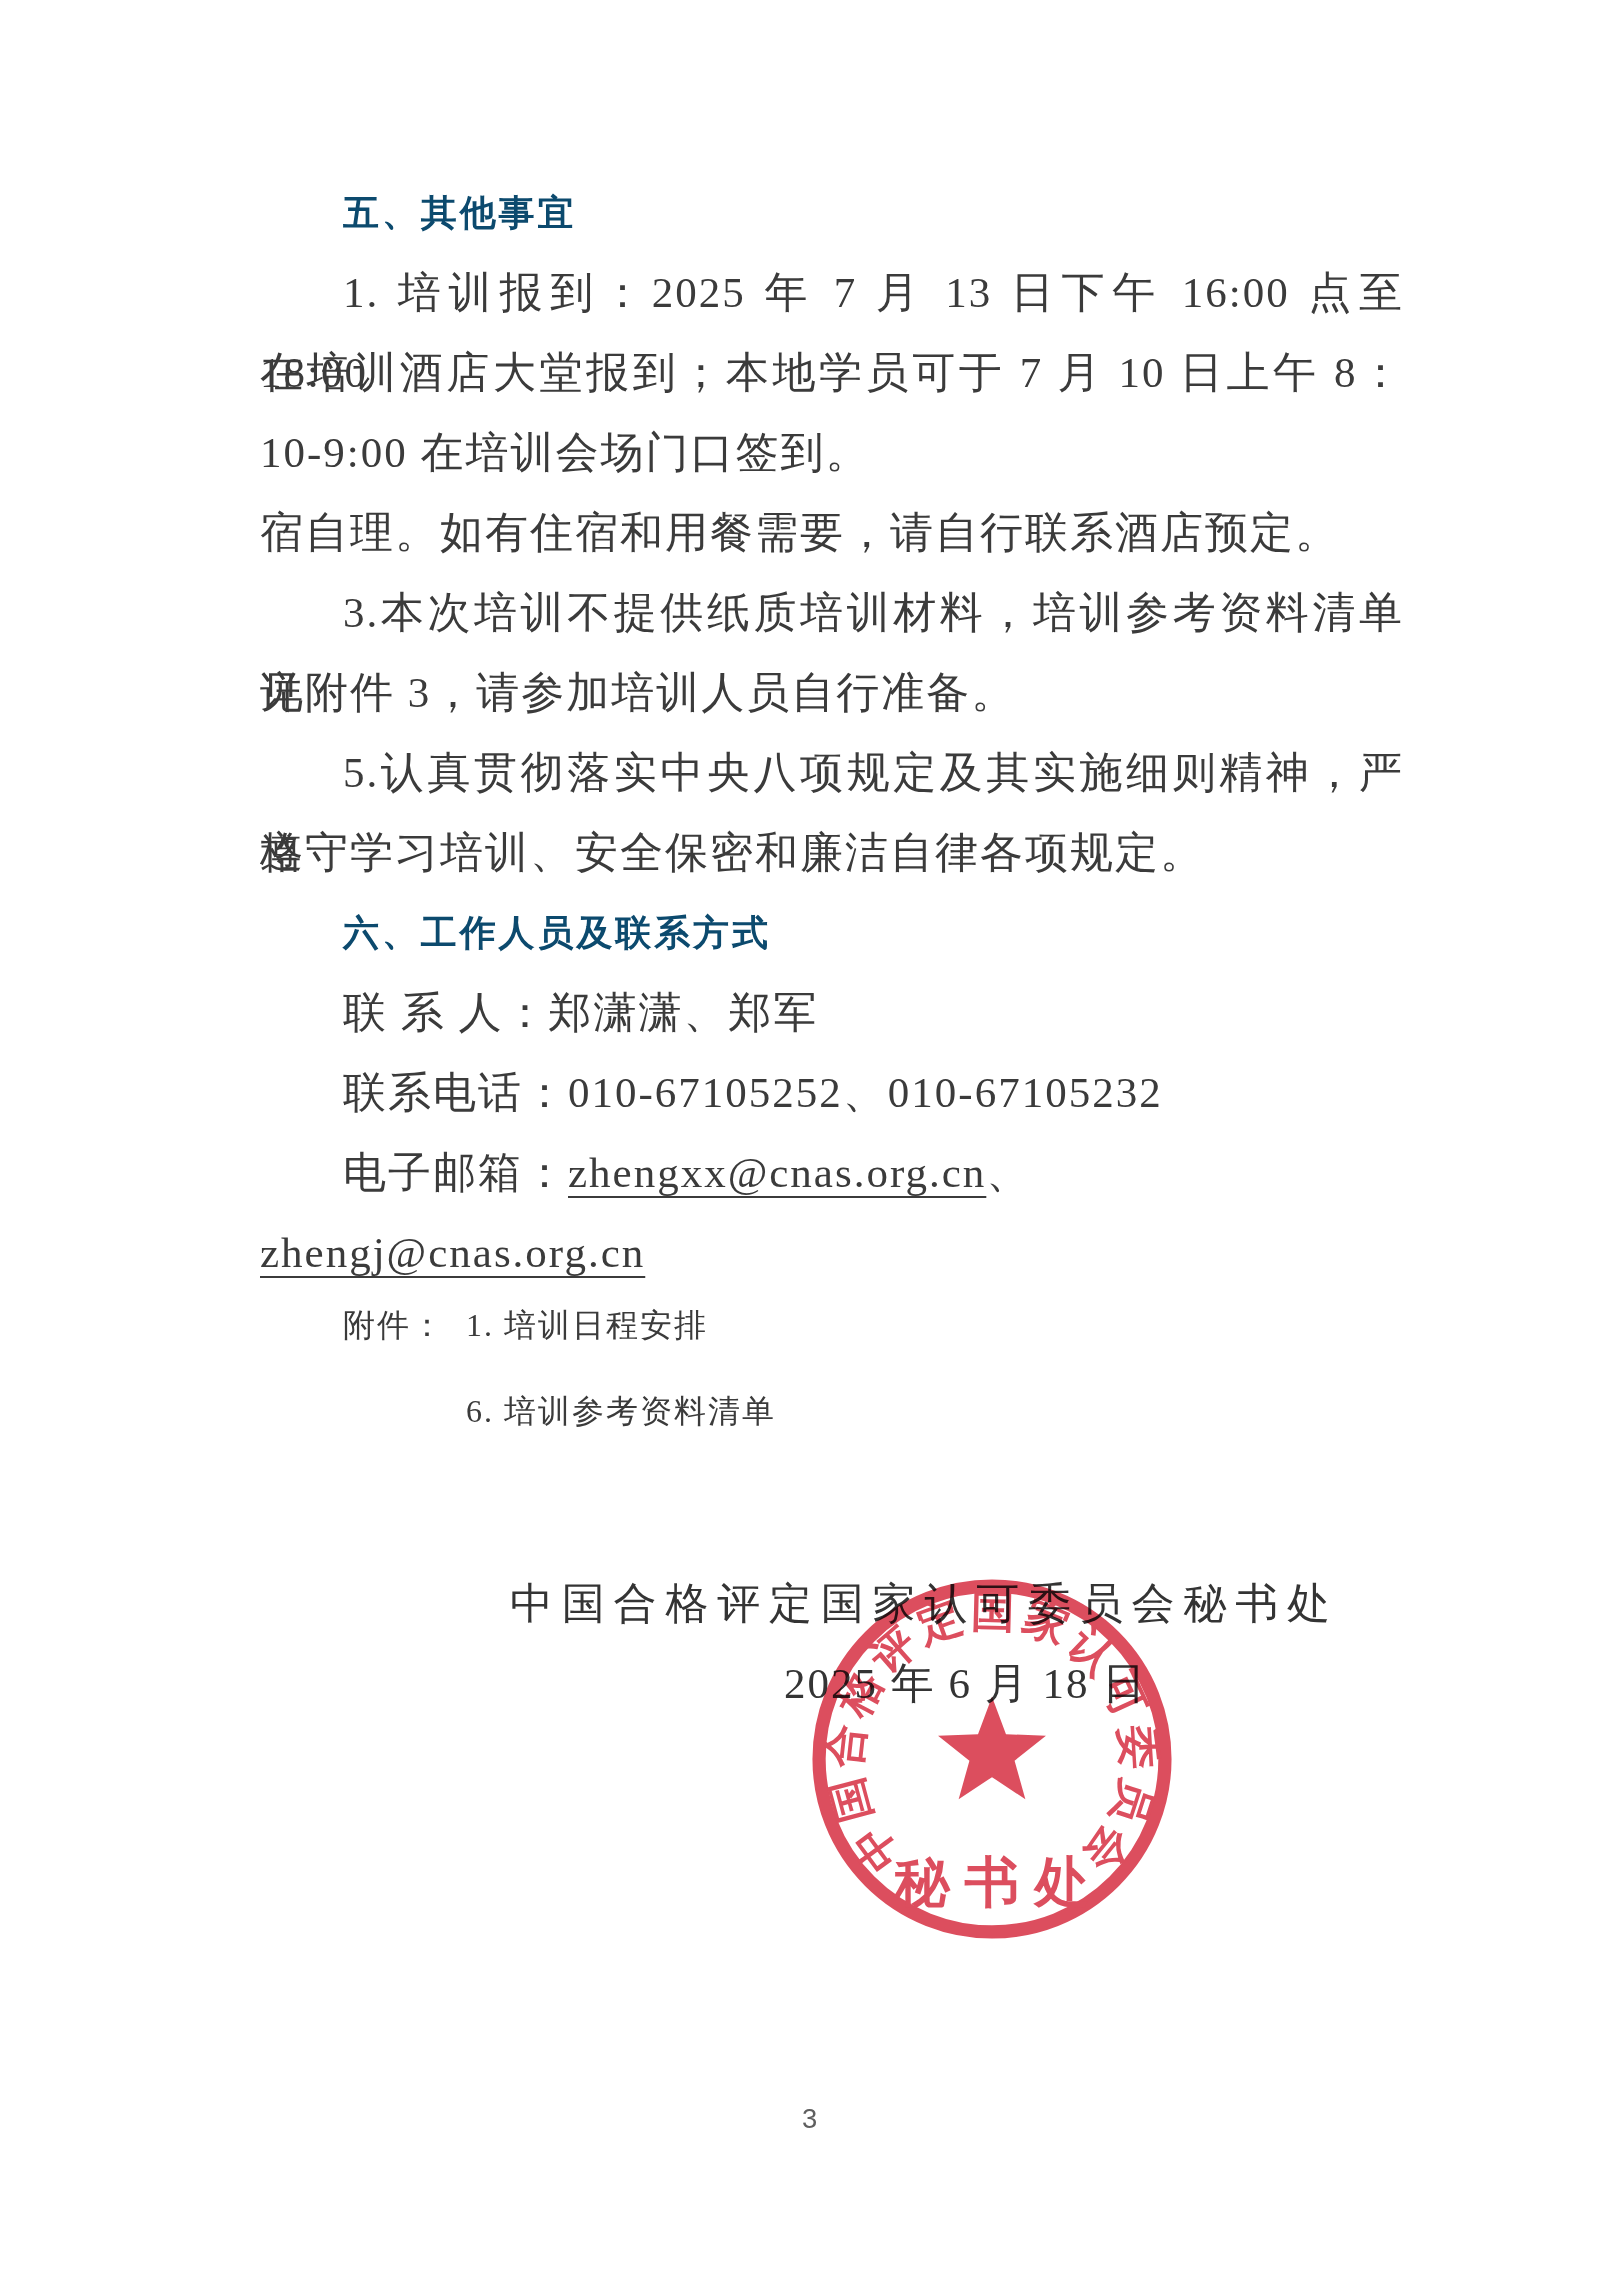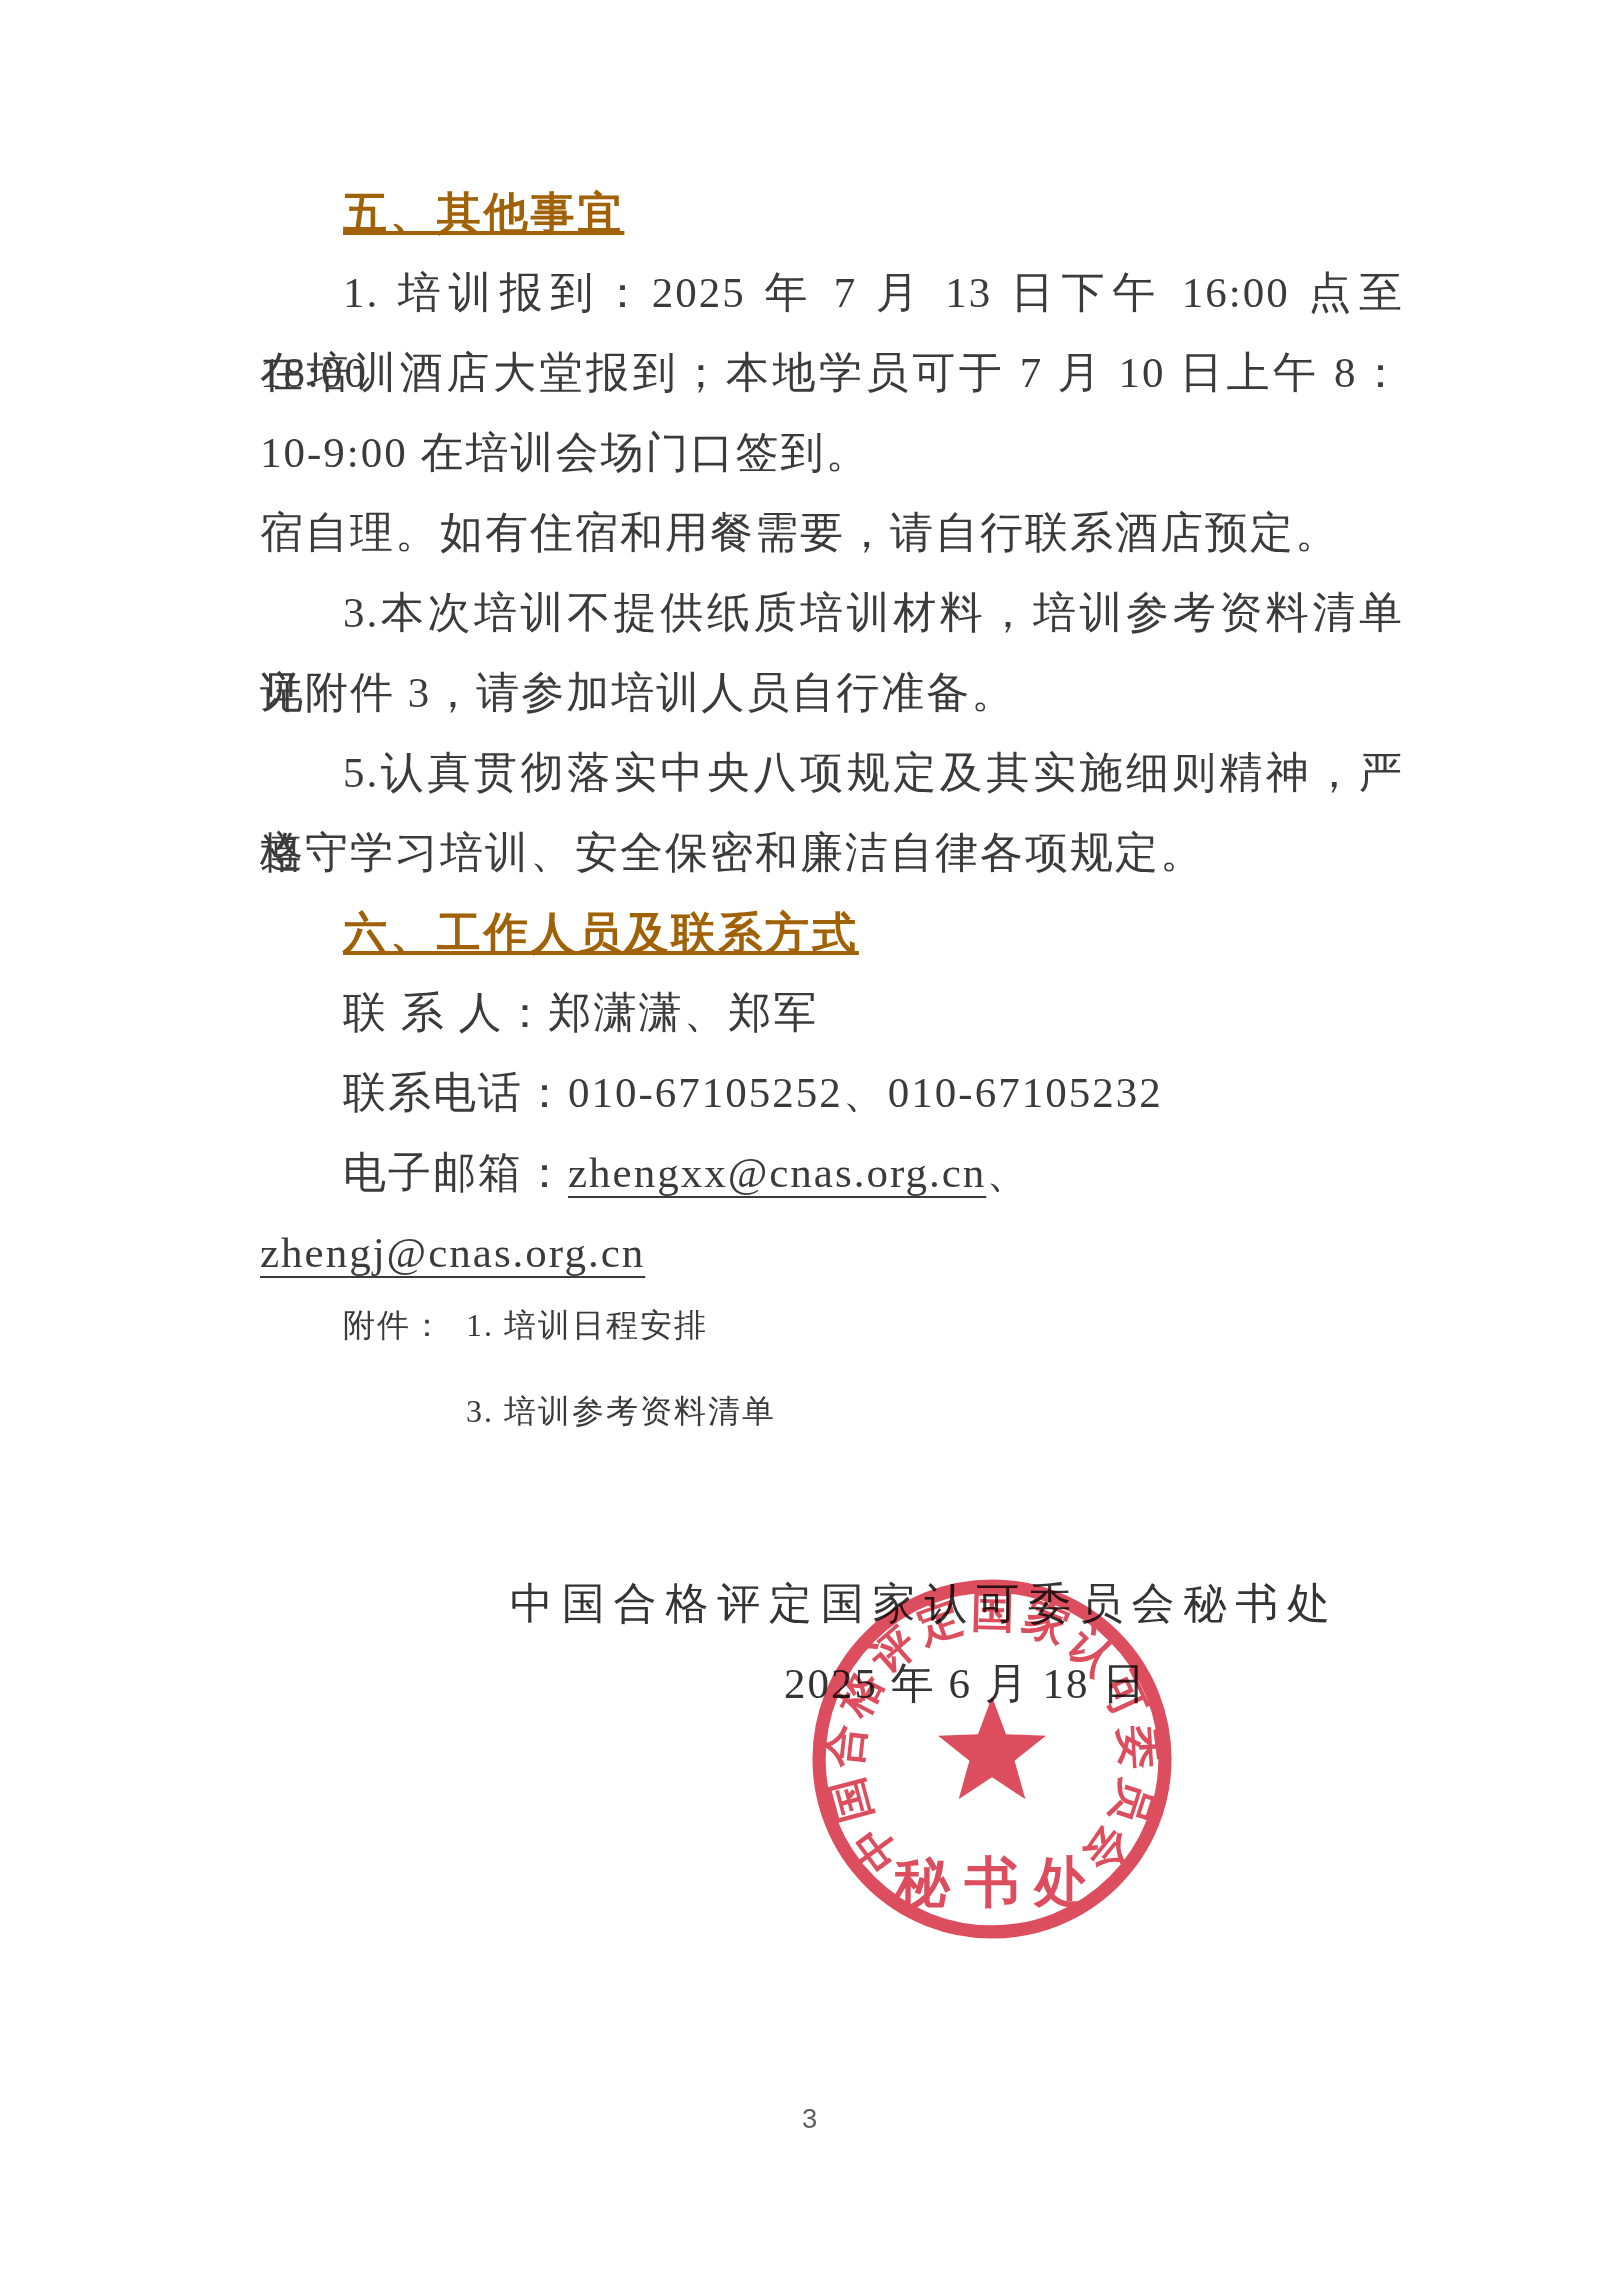--- a/index.html
+++ b/index.html
@@ -23,27 +23,26 @@
     letter-spacing:2px;
   }
   .just{
     text-align:justify;
     text-align-last:justify;
   }
   .indent{ text-indent:83px; }
   .heading{
     font-family:"Liberation Sans","DejaVu Sans",sans-serif;
     font-weight:bold;
-    color:#a16207;
-    font-size:44px;
+    color:#0c4a6e;
+    font-size:36px;
     line-height:80px;
     height:80px;
     text-indent:83px;
     letter-spacing:2.9px;
-    text-decoration:underline;
   }
   .email-link{
     text-decoration:underline;
     text-underline-offset:8.8px;
     text-decoration-thickness:2px;
   }
   .attach{ margin-top:69px; }
   .attach-row{
     display:flex;
     font-size:32px;
@@ -120,21 +119,21 @@
     <span>电子邮箱：</span><span class="email-link">zhengxx@cnas.org.cn</span><span>、</span><span class="email-link">zhengj@cnas.org.cn</span>
   </div>
 
   <div class="attach">
     <div class="attach-row">
       <span class="attach-label">附件：</span>
       <span>1. 培训日程安排</span>
     </div>
     <div class="attach-row">
       <span class="attach-spacer"></span>
-      <span>3. 培训参考资料清单</span>
+      <span>6. 培训参考资料清单</span>
     </div>
   </div>
 
   <div class="sig-org">中国合格评定国家认可委员会秘书处</div>
   <div class="sig-date">2025 年 6 月 18 日</div>
 
 </div>
 
 <svg class="seal" viewBox="-200 -200 400 400" xmlns="http://www.w3.org/2000/svg">
   <circle cx="0" cy="0" r="183" fill="none" stroke-width="14" stroke="#d93a4c"></circle>

